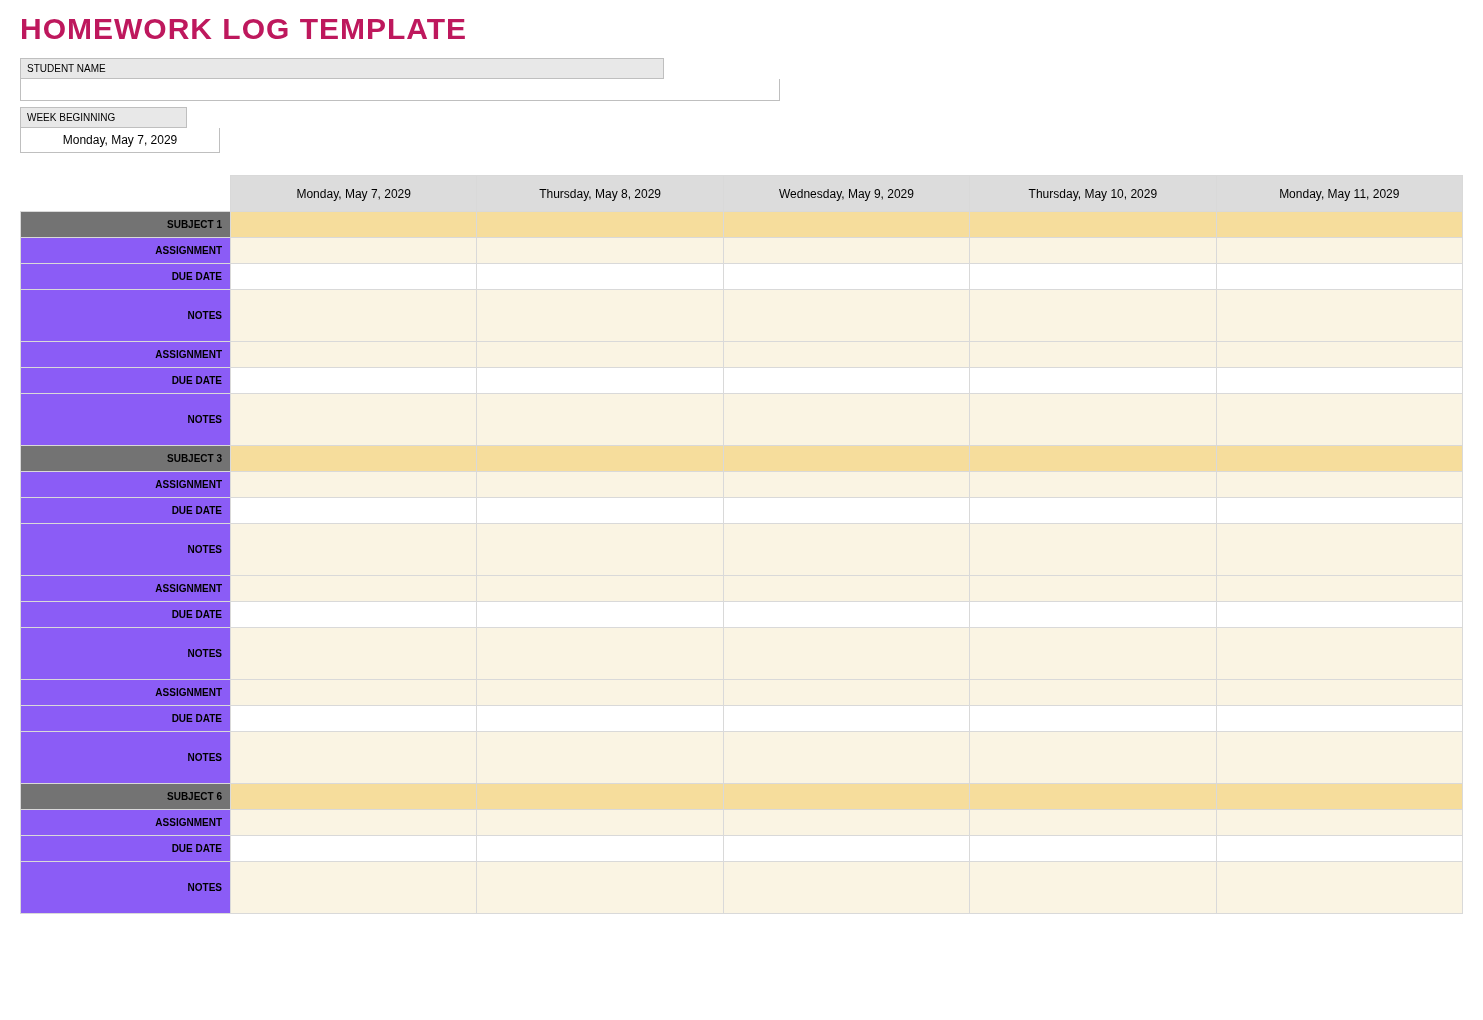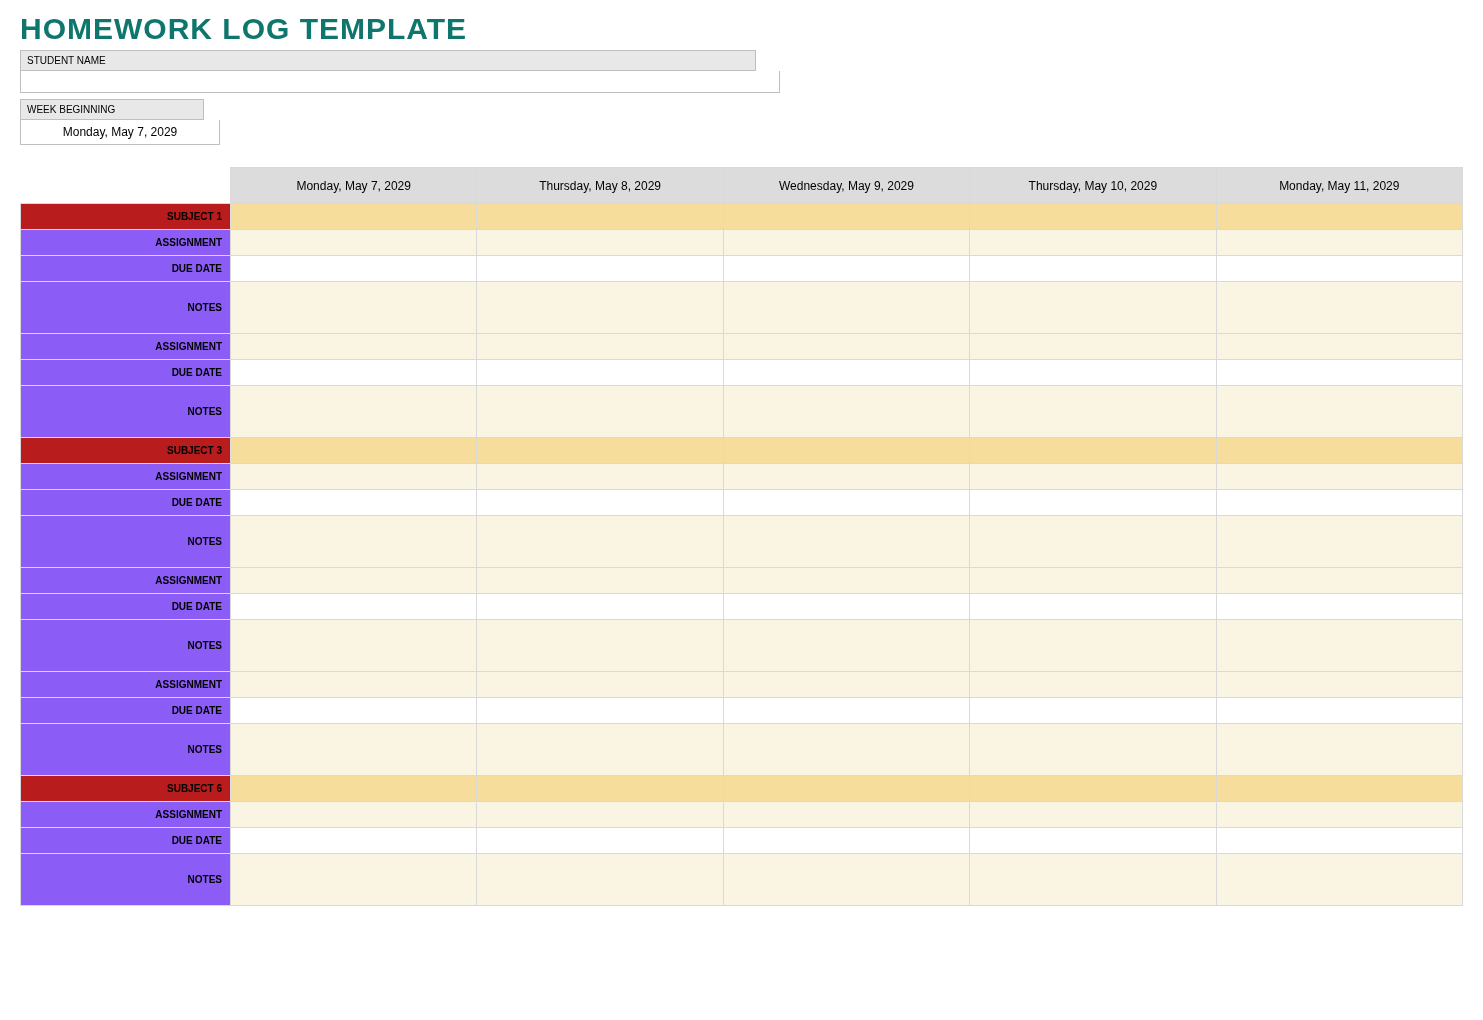--- a/index.html
+++ b/index.html
@@ -3,41 +3,41 @@
 <meta charset="utf-8">
 <style>
 * { box-sizing: border-box; margin: 0; padding: 0; }
 body {
   font-family: "Century Gothic", "Avant Garde", Arial, sans-serif;
   background: #fff;
   padding: 12px 20px;
   width: 1483px;
 }
 h1 {
-  color: #0f766e;
+  color: #be185d;
   font-size: 30px;
   font-weight: 700;
   letter-spacing: 1px;
-  margin-bottom: 4px;
+  margin-bottom: 12px;
 }
 .meta-block { margin-bottom: 6px; }
 .meta-label {
   background: #e8e8e8;
   border: 1px solid #bfbfbf;
   font-size: 10px;
   padding: 4px 6px;
   display: inline-block;
 }
-.student-name-label { width: 736px; display: block; }
+.student-name-label { width: 644px; display: block; }
 .student-name-input {
   width: 760px; height: 22px;
   border: 1px solid #bfbfbf; border-top: none;
   display: block;
 }
-.week-beg-label { width: 184px; display: block; }
+.week-beg-label { width: 167px; display: block; }
 .week-beg-value {
   width: 200px;
   border: 1px solid #bfbfbf; border-top: none;
   font-size: 12px;
   text-align: center;
   padding: 5px 0;
   display: block;
 }
 table {
   border-collapse: collapse;
@@ -58,21 +58,21 @@
   height: 36px;
 }
 td.row-label {
   text-align: right;
   font-weight: 700;
   font-size: 10px;
   padding-right: 8px;
   height: 26px;
   width: 210px;
 }
-td.row-label.subject { background: #b91c1c; }
+td.row-label.subject { background: #737373; }
 td.row-label.field { background: #8b5cf6; }
 td.row-label.notes { height: 52px; }
 td.cell { background: #fff; }
 td.cell.subject-row { background: #f6dd9c; }
 td.cell.tinted { background: #faf4e3; }
 td.cell.notes { height: 52px; }
 col.label-col { width: 210px; }
 col.day-col { width: auto; }
 </style>
 </head>

